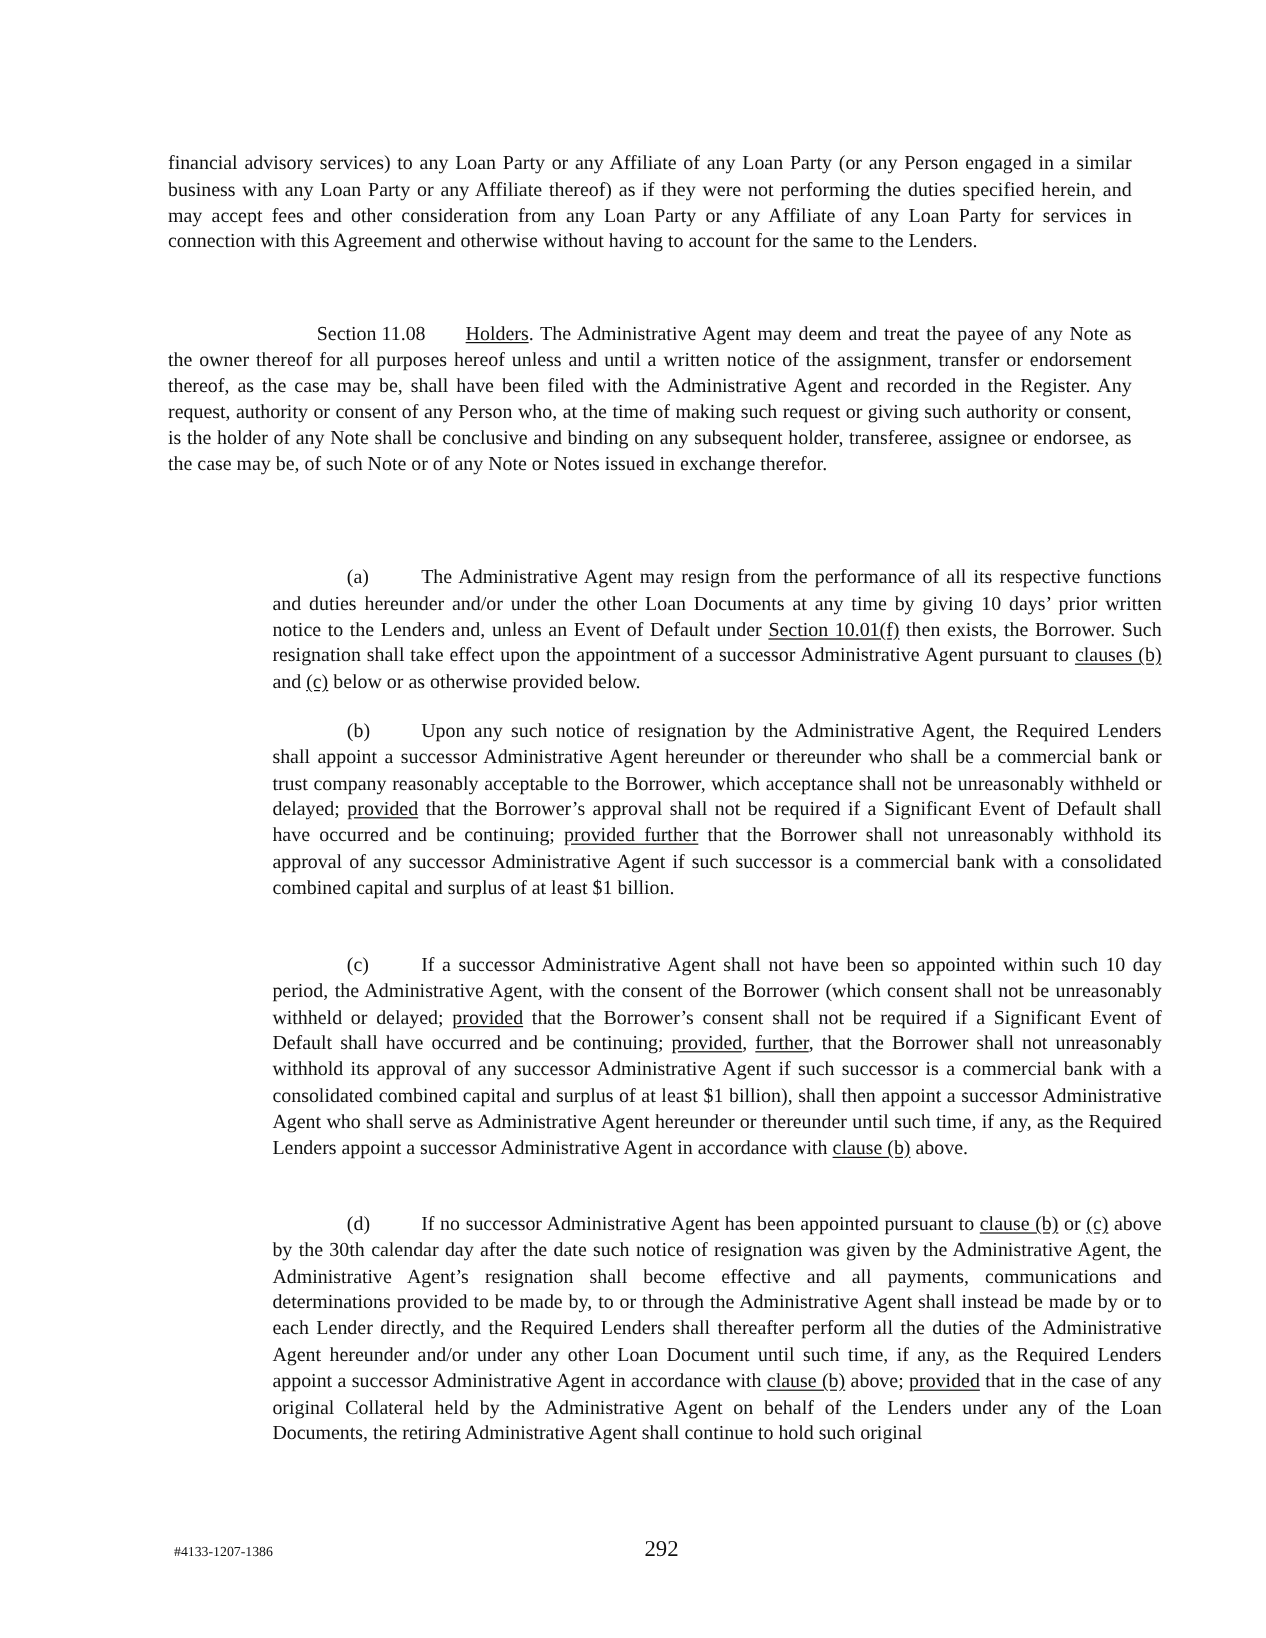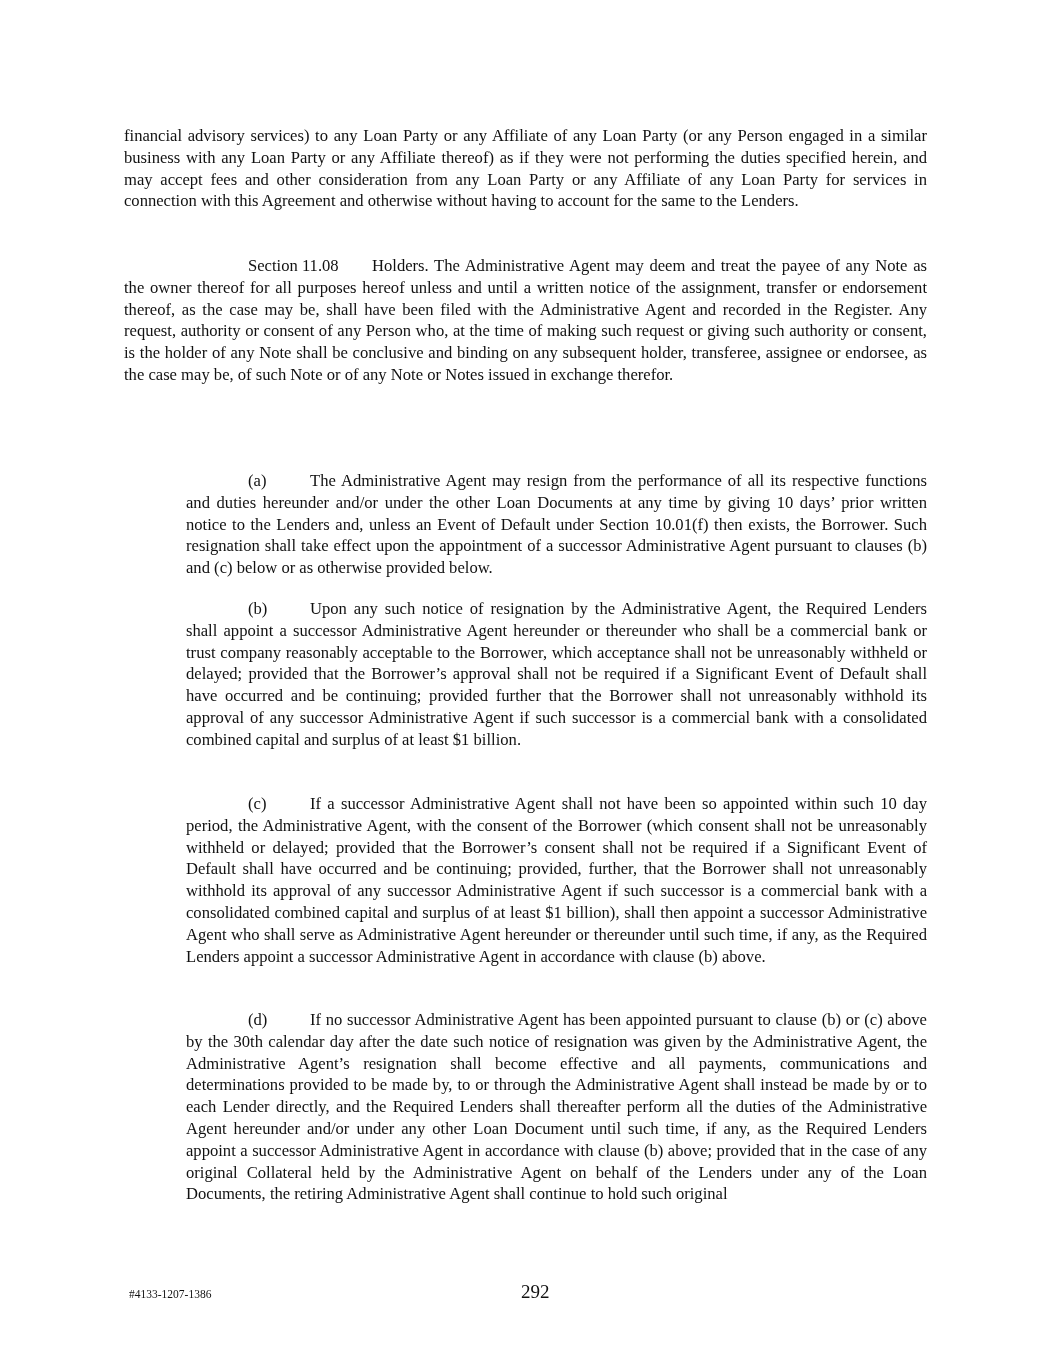--- a/index.html
+++ b/index.html
@@ -1,27 +1,27 @@
 <!DOCTYPE html>
 <html><head>
 <meta charset="utf-8">
 <style>
   html, body { margin: 0; padding: 0; background: #ffffff; }
   body { width: 1055px; height: 1365px; position: relative; overflow: hidden;
          font-family: "Liberation Serif", serif; color: #111; }
-  .page { position: absolute; left: 0; top: 0; width: 840px; height: 1365px; }
+  .page { position: absolute; left: 16px; top: 0; width: 840px; height: 1365px; }
   .block { position: absolute; font-size: 16.6px; line-height: 21.8px; text-align: justify; }
   .block p { margin: 0; }
-  .u { text-underline-offset: 2px; }
+  .u { text-decoration: underline; text-underline-offset: 2px; }
   .full { left: 124px; width: 803px; }
   .indent { left: 186px; width: 741px; }
   .fi1 { text-indent: 124px; }
-  .fi2 { text-indent: 62px; }
+  .fi2 { text-indent: 62px; margin-left: 25px; }
   .lab { display: inline-block; width: 62px; text-indent: 0; }
-  .sec { display: inline-block; width: 124px; text-indent: 0; }
+  .sec { display: inline-block; width: 124px; text-indent: 0; margin-top: 12px; }
   .lastline { text-align-last: left; }
   .footer-id { position: absolute; left: 129px; top: 1288px; font-size: 11.5px; }
   .page-num { position: absolute; left: 521px; top: 1281px; font-size: 19px; }
 </style>
 </head>
 <body>
 
 <div class="page">
 
   <div class="block full lastline" style="top:125px;">

